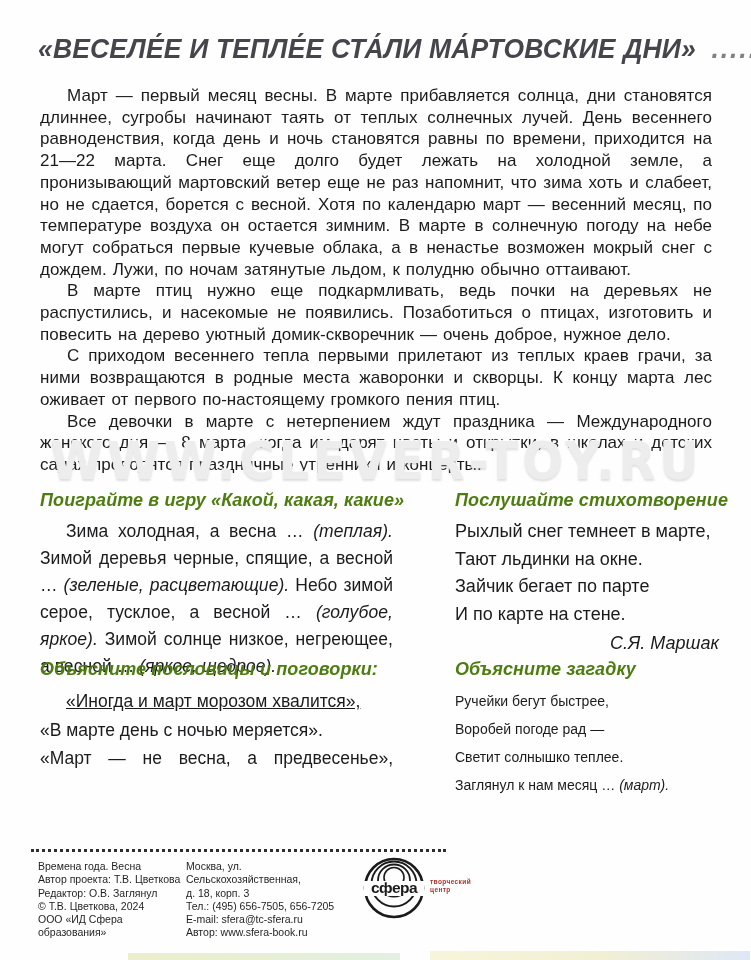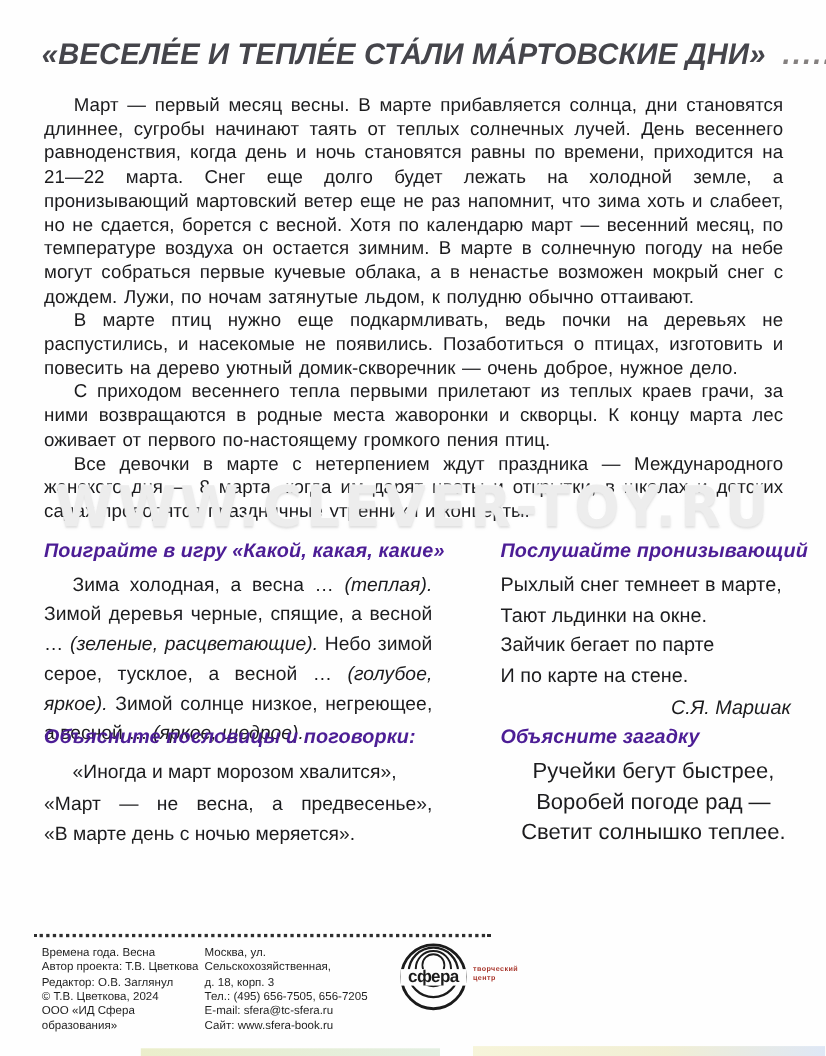--- a/index.html
+++ b/index.html
@@ -29,41 +29,41 @@
     position:absolute;top:433px;left:50px;white-space:nowrap;
     font-family:"DejaVu Sans",sans-serif;font-weight:bold;
     font-size:48px;letter-spacing:4px;color:#ededed;
     text-shadow:0 2px 2px rgba(170,170,170,.35),0 -1px 1px #ffffff;
     transform:scaleY(1.06);z-index:1;
   }
   
   .sec{position:absolute;z-index:2;}
   .sec h3{
     margin:0 0 7px 0;font-size:18px;font-weight:bold;font-style:italic;
-    letter-spacing:.1px;color:#4c1d95;white-space:nowrap;
+    letter-spacing:.1px;color:#4d7c0f;white-space:nowrap;
   }
   .sec-left{left:40px;width:353px;}
   .sec-right{left:455px;width:278px;}
   .row1{top:490px;}
   .row2{top:659px;}
   .sec p{margin:0;}
   .game-text{
     font-size:17.5px;line-height:27px;text-align:justify;
     text-indent:26px;letter-spacing:.05px;
   }
   .ital{font-style:italic;}
   .poem-line{font-size:18px;line-height:27.5px;}
   .poem-author{
     font-size:18px;font-style:italic;text-align:right;
     padding-right:14px;margin-top:5px;
   }
   .prov-line{font-size:17.5px;line-height:28.5px;}
-  .prov-indent{text-indent:26px;}
+  .prov-indent{text-indent:26px;text-decoration:underline;}
   .prov-justify{text-align:justify;text-align-last:justify;}
-  .riddle-line{font-size:20px;line-height:28px;text-align:center;}
+  .riddle-line{font-size:14px;line-height:28px;}
   
   .dots-sep{
     position:absolute;top:849px;left:31px;width:415px;height:0;
     border-top:3px dotted #2e2e2e;
   }
   .f-col{position:absolute;font-size:10.5px;line-height:13.3px;color:#1f1f1f;}
   .f-col1{top:860px;left:38px;width:150px;}
   .f-col2{top:860px;left:186px;width:165px;}
   .f-bold{font-weight:normal;}
   .logo{position:absolute;top:856px;left:362px;width:130px;height:70px;}
@@ -98,58 +98,59 @@
   </main>
 
   <div class="watermark">WWW.CLEVER-TOY.RU</div>
 
   <section class="sec sec-left row1">
     <h3>Поиграйте в игру «Какой, какая, какие»</h3>
     <p class="game-text"><span>Зима холодная, а весна … </span><span class="ital">(теплая).</span><span> Зимой деревья черные, спящие, а весной … </span><span class="ital">(зеленые, расцветающие).</span><span> Небо зимой серое, тусклое, а весной … </span><span class="ital">(голубое, яркое).</span><span> Зимой солнце низкое, негреющее, а весной … </span><span class="ital">(яркое, щедрое).</span></p>
   </section>
 
   <section class="sec sec-right row1">
-    <h3>Послушайте пронизывающий</h3>
+    <h3>Послушайте стихотворение</h3>
     <div class="poem-line">Рыхлый снег темнеет в марте,</div>
     <div class="poem-line">Тают льдинки на окне.</div>
     <div class="poem-line">Зайчик бегает по парте</div>
     <div class="poem-line">И по карте на стене.</div>
     <div class="poem-author">С.Я. Маршак</div>
   </section>
 
   <section class="sec sec-left row2">
     <h3>Объясните пословицы и поговорки:</h3>
     <div class="prov-line prov-indent">«Иногда и март морозом хвалится»,</div>
+    <div class="prov-line">«В марте день с ночью меряется».</div>
     <div class="prov-line prov-justify">«Март — не весна, а предвесенье»,</div>
-    <div class="prov-line">«В марте день с ночью меряется».</div>
   </section>
 
   <section class="sec sec-right row2">
     <h3>Объясните загадку</h3>
     <div class="riddle-line">Ручейки бегут быстрее,</div>
     <div class="riddle-line">Воробей погоде рад —</div>
     <div class="riddle-line">Светит солнышко теплее.</div>
+    <div class="riddle-line"><span>Заглянул к нам месяц … </span><span class="ital">(март).</span></div>
   </section>
 
   <div class="dots-sep"></div>
 
   <div class="f-col f-col1">
     <div class="f-bold">Времена года. Весна</div>
     <div>Автор проекта: Т.В. Цветкова</div>
     <div>Редактор: О.В. Заглянул</div>
     <div>© Т.В. Цветкова, 2024</div>
     <div>ООО «ИД Сфера образования»</div>
   </div>
 
   <div class="f-col f-col2">
     <div>Москва, ул. Сельскохозяйственная,</div>
     <div>д. 18, корп. 3</div>
     <div>Тел.: (495) 656-7505, 656-7205</div>
     <div>E-mail: sfera@tc-sfera.ru</div>
-    <div>Сайт: www.sfera-book.ru</div>
+    <div>Автор: www.sfera-book.ru</div>
   </div>
 
   <div class="logo">
     <svg width="64" height="64" viewBox="0 0 64 64">
       <g fill="none" stroke="#1b1b1b">
         <circle cx="32" cy="32" r="29" stroke-width="2.6"></circle>
         <circle cx="32" cy="28" r="22.5" stroke-width="2"></circle>
         <circle cx="32" cy="24.5" r="16" stroke-width="1.8"></circle>
         <circle cx="32" cy="21.5" r="10" stroke-width="1.6"></circle>
       </g>

